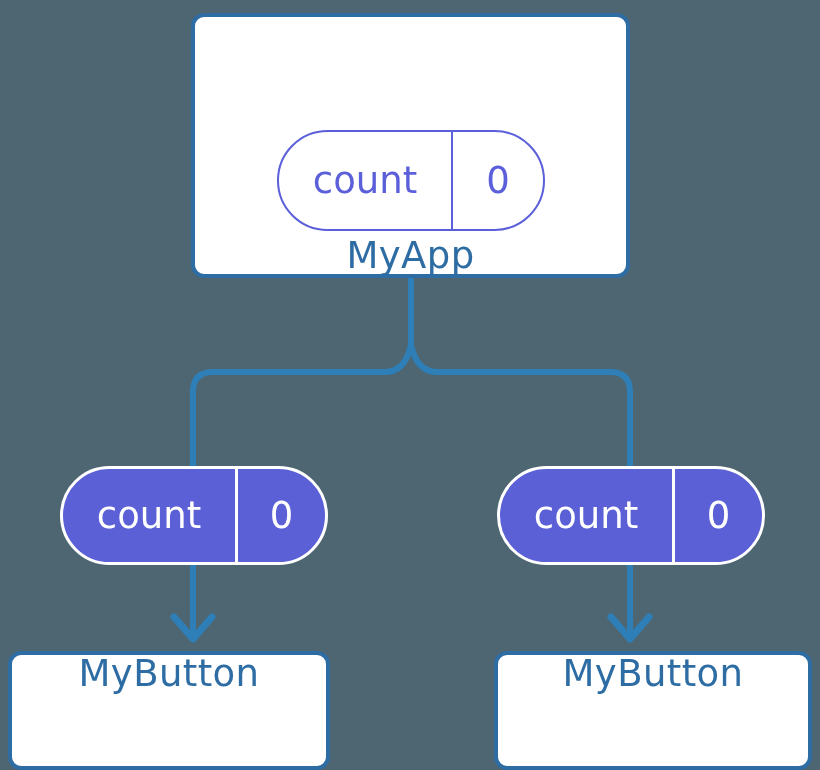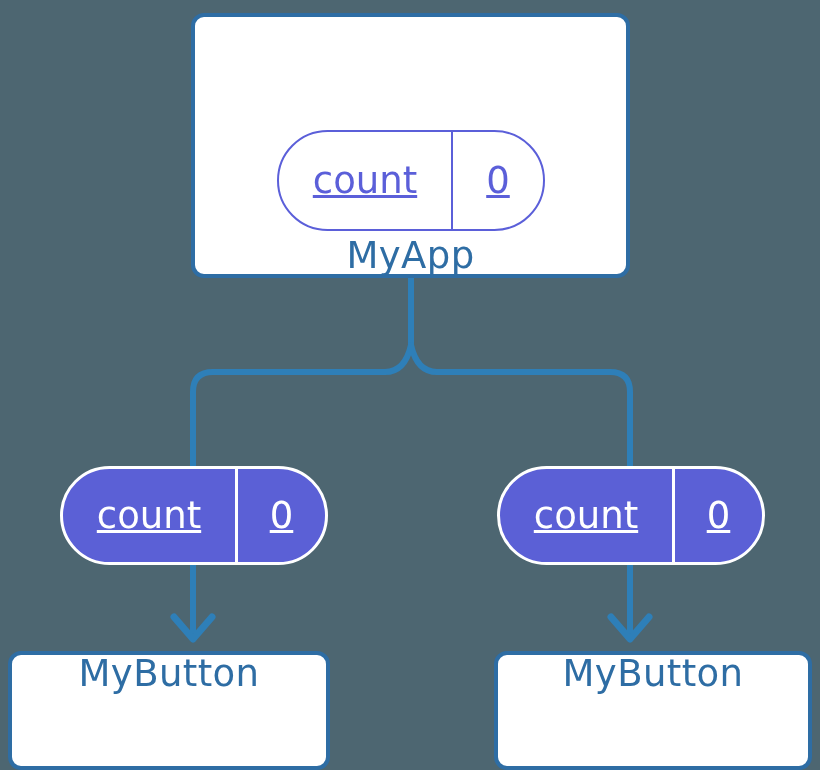--- a/index.html
+++ b/index.html
@@ -63,21 +63,20 @@
     border-radius: 999px;
     overflow: hidden;
   }
   .pill-key, .pill-val {
     display: flex;
     align-items: center;
     justify-content: center;
     box-sizing: border-box;
     white-space: nowrap;
     line-height: 1;
-    text-decoration: underline;
   }
 
   
   .pill.outline {
     border: 2.5px solid #5b5fd9;
     background: #ffffff;
   }
   .pill.outline .pill-key {
     color: #5b5fd9;
     font-size: 37px;

